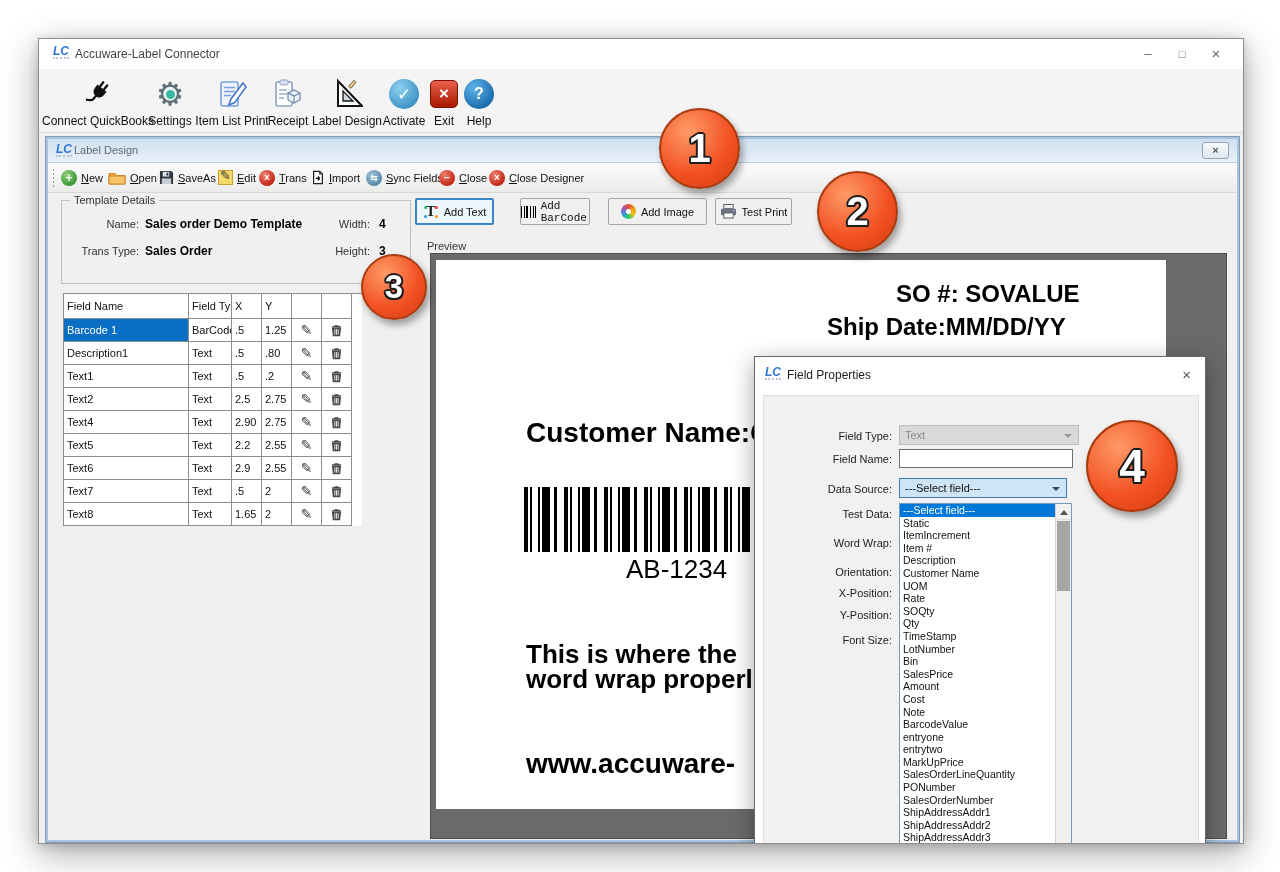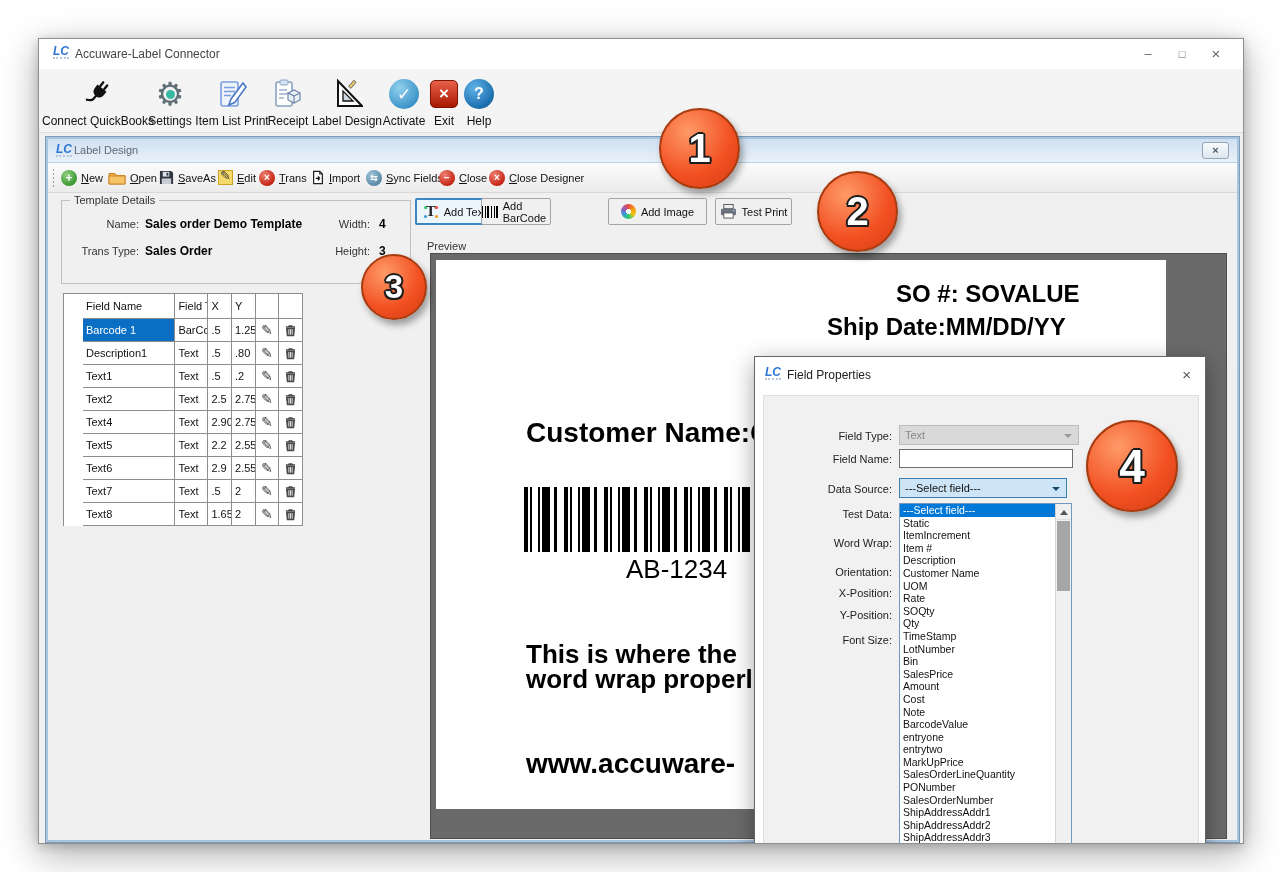--- a/index.html
+++ b/index.html
@@ -50,21 +50,21 @@
   .edit-ico { position:relative; width:15px; height:15px; background:#f6d96b; border:1px solid #c9a227; }
   .edit-ico b { position:absolute; left:1px; top:-3px; font-size:13px; color:#333; font-weight:normal; }
 
   
   .groupbox { position:absolute; left:13px; top:61px; width:350px; height:84px; border:1px solid #c0c0c0; }
   .groupbox .gb-label { position:absolute; left:8px; top:-7px; background:#f0f0f0; padding:0 4px; font-size:11px; color:#333; }
   .gb-lab { position:absolute; font-size:11px; color:#333; text-align:right; }
   .gb-val { position:absolute; font-size:12px; font-weight:bold; color:#000; }
 
   
-  .field-table { position:absolute; left:15px; top:154px; width:240px; font-size:11px; color:#111; border-top:1px solid #8d8d8d; border-left:1px solid #8d8d8d; background:#fff;padding-left:19px; }
+  .field-table { position:absolute; left:15px; top:154px; width:299px; font-size:11px; color:#111; border-top:1px solid #8d8d8d; border-left:1px solid #8d8d8d; background:#fff; }
   .trow { display:flex; }
   .trow > div { border-right:1px solid #8d8d8d; border-bottom:1px solid #8d8d8d; padding:0 3px; display:flex; align-items:center; overflow:hidden; white-space:nowrap; }
   .thead > div { height:25px; line-height:11px; }
   .tbody-row > div { height:23px; }
   .c0{width:125px;} .c1{width:43px;} .c2{width:30px;} .c3{width:30px;}
   .c4{width:30px; justify-content:center;} .c5{width:30px; justify-content:center;}
   .rows .trow:first-child .c0 { background:#0a6fc4; color:#fff; }
   .pencil { font-size:14px; color:#3a3a3a; }
 
   
@@ -435,21 +435,21 @@
                 </svg>
               </div>
           </div>
           </div>
       </div>
 
       <div class="action-btn active" style="left:367px; width:79px;">
         <span class="tchar">T<i></i></span>
         <span>Add Text</span>
       </div>
-      <div class="action-btn" style="left:433px; width:70px;">
+      <div class="action-btn" style="left:472px; width:70px;font-family:Liberation Mono, monospace;">
         <span class="mini-barcode"></span>
         <span>Add BarCode</span>
       </div>
       <div class="action-btn" style="left:560px; width:99px;">
         <span class="flower"></span>
         <span>Add Image</span>
       </div>
       <div class="action-btn" style="left:667px; width:77px;">
         <span>
             <svg width="17" height="15" viewBox="0 0 18 16">

